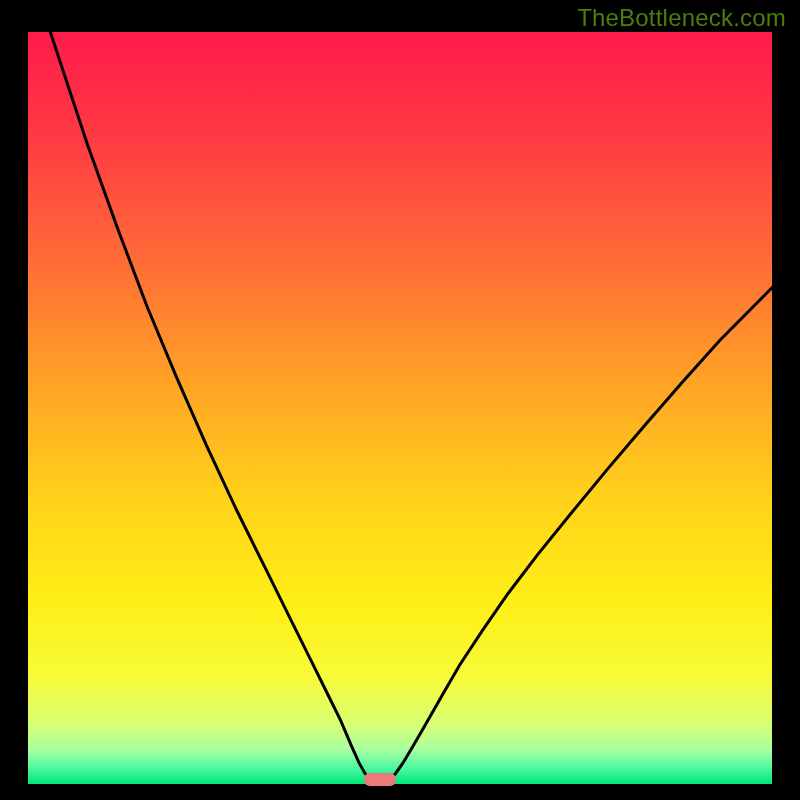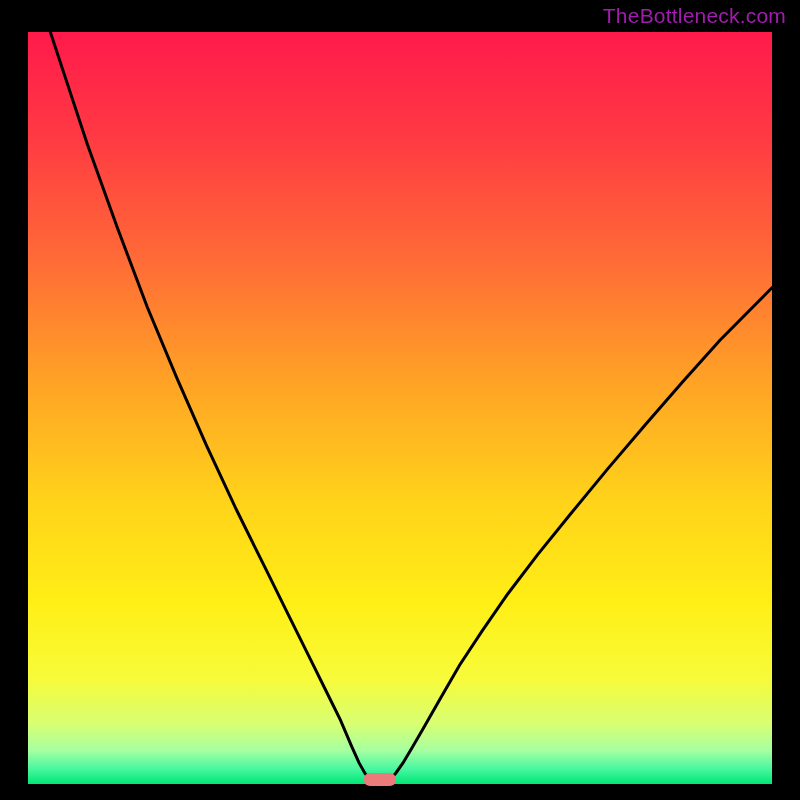--- a/index.html
+++ b/index.html
@@ -13,23 +13,23 @@
   .container {
     position: relative;
     width: 800px;
     height: 800px;
   }
   .watermark {
     position: absolute;
     top: 4px;
     right: 14px;
     font-family: Arial, Helvetica, sans-serif;
-    font-size: 21px;
+    font-size: 24px;
     font-weight: 500;
-    color: #a21caf;
+    color: #4d7c0f;
     letter-spacing: 0.2px;
     z-index: 10;
   }
   svg {
     display: block;
   }
 </style>
 </head>
 <body>
 <div class="container">

